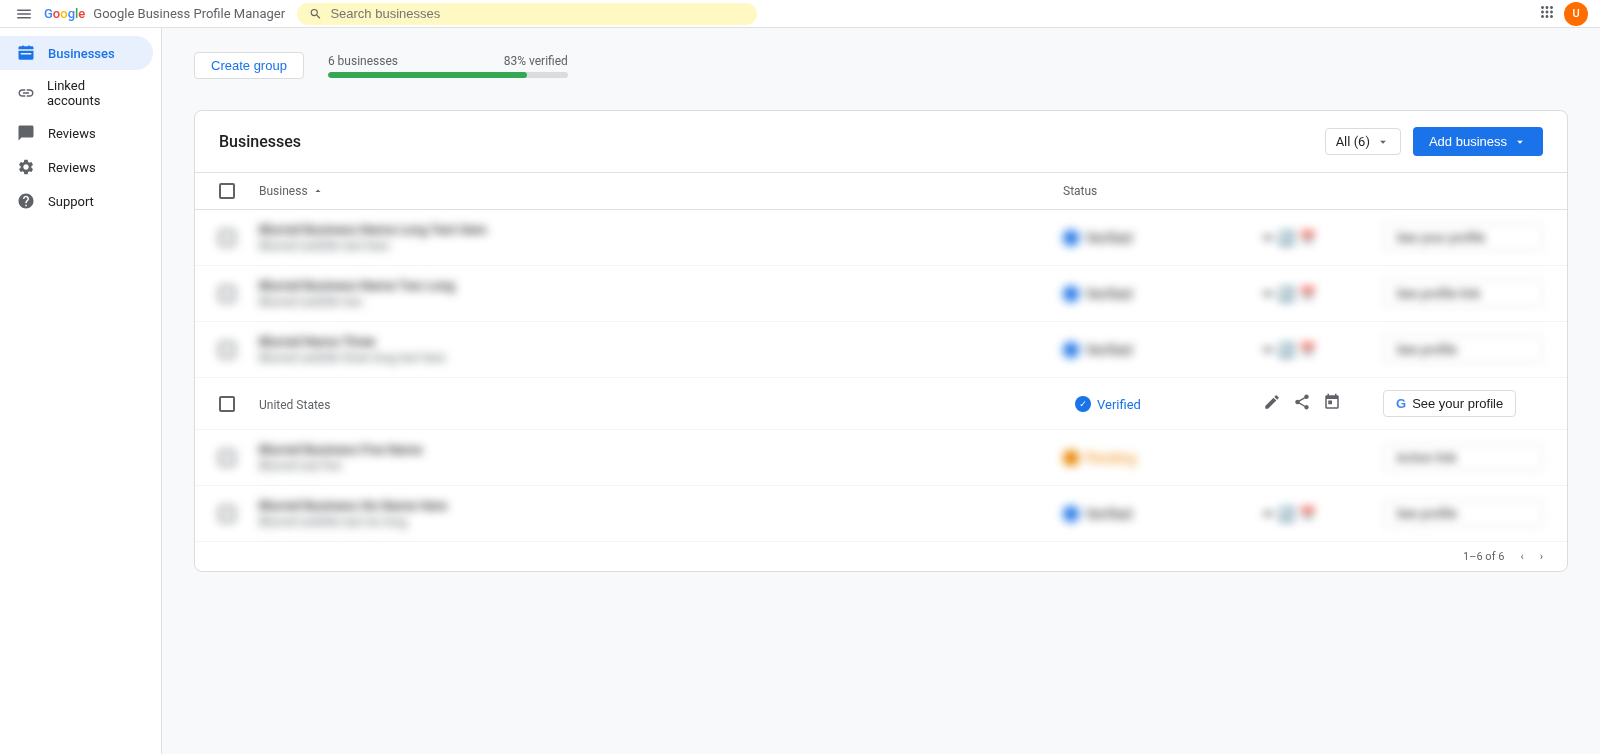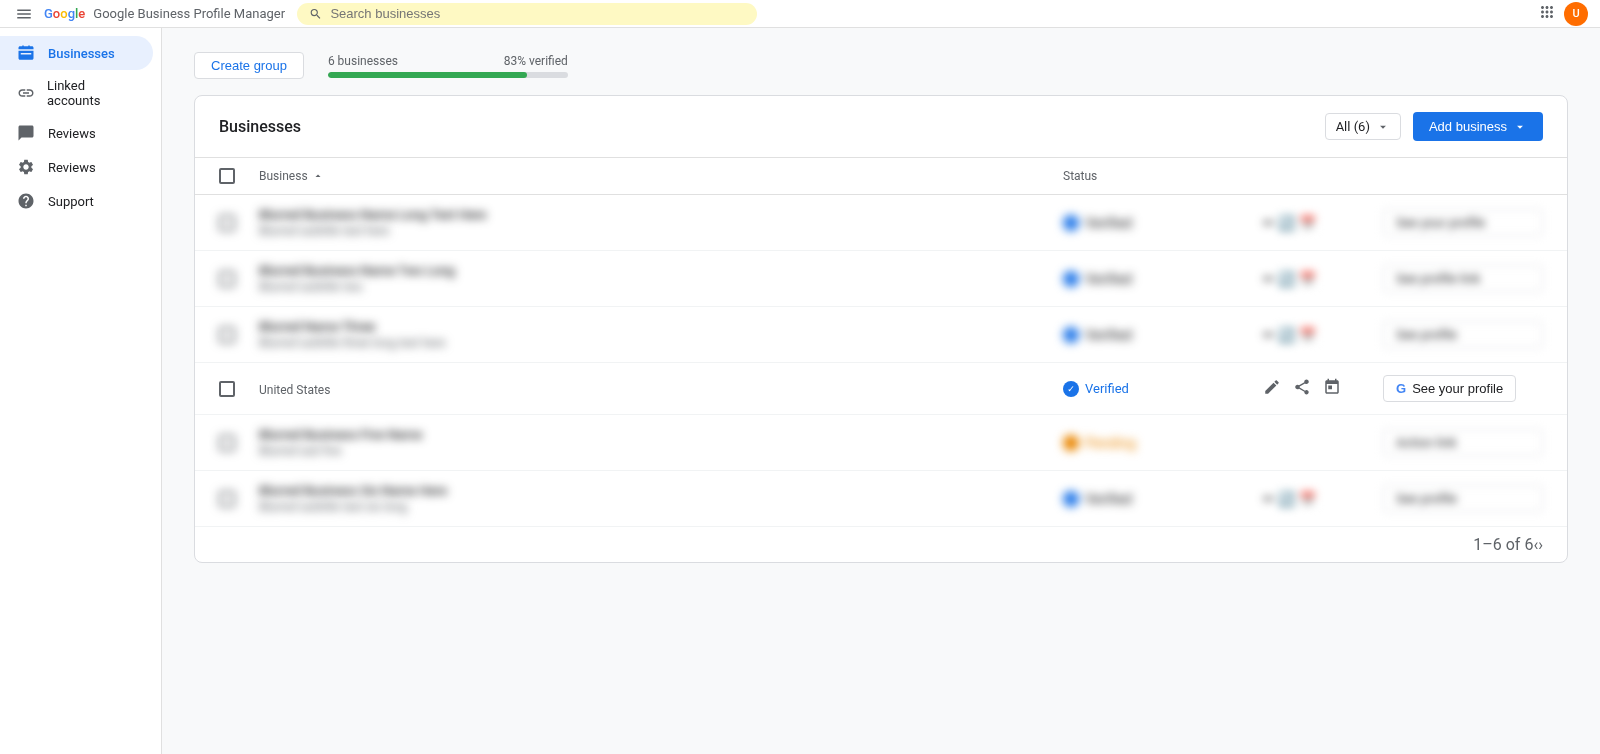--- a/index.html
+++ b/index.html
@@ -144,21 +144,21 @@
       padding: 24px 32px;
       overflow-y: auto;
       background: #f8f9fa;
     }
 
     
     .content-header {
       display: flex;
       align-items: center;
       gap: 24px;
-      margin-bottom: 16px;
+      margin-bottom: 31px;
     }
     .create-group-btn {
       padding: 5px 16px;
       border: 1px solid #dadce0;
       border-radius: 4px;
       background: #fff;
       color: #1a73e8;
       font-size: 13px;
       cursor: pointer;
       font-weight: 500;
@@ -278,24 +278,25 @@
       font-size: 12px;
       color: #5f6368;
       margin-top: 2px;
     }
     .blurred {
       filter: blur(5px);
       user-select: none;
     }
     .status-verified {
       display: flex;
-      align-items: center;
+      align-items: flex-end;
       gap: 6px;
       font-size: 13px;
       color: #1a73e8;
+      margin-left: 12px;
     }
     .status-dot-blue {
       width: 16px;
       height: 16px;
       border-radius: 50%;
       background: #1a73e8;
       display: flex;
       align-items: center;
       justify-content: center;
     }
@@ -336,22 +337,23 @@
       background: #fff;
     }
     .g-blue { color: #4285f4; }
 
     
     .table-footer {
       display: flex;
       justify-content: flex-end;
       align-items: center;
       padding: 8px 24px;
-      font-size: 16px;
-      color: #5f6368;
+      font-size: 11px;
+      color: #5f6368;
+      gap: 16px;
     }
     .checkbox {
       width: 16px;
       height: 16px;
       border: 2px solid #5f6368;
       border-radius: 2px;
       cursor: pointer;
       flex-shrink: 0;
     }
 

